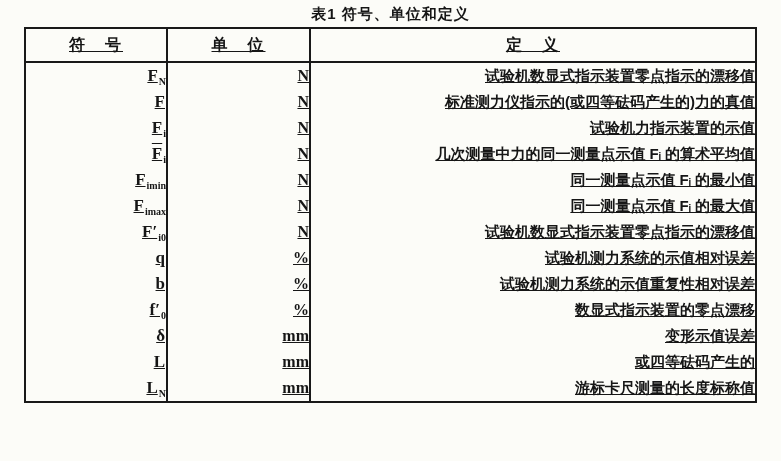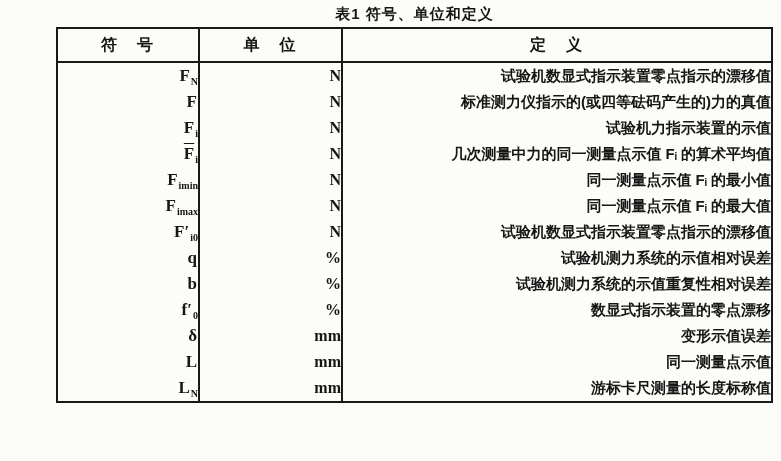--- a/index.html
+++ b/index.html
@@ -4,29 +4,28 @@
 <style>
   html,body{margin:0;padding:0;}
   .page{
     width:781px;height:461px;
     background:#fcfcf8;
     font-family:"Liberation Sans","DejaVu Sans",sans-serif;
     color:#161616;
     position:relative;
     box-sizing:border-box;
     overflow:hidden;
-    padding-left:48px;
   }
   .doc-title{
     height:27px;
     display:flex;align-items:center;justify-content:center;
     font-size:15px;font-weight:bold;letter-spacing:1px;
     padding-top:2px;box-sizing:border-box;
   }
-  .tbl-wrap{margin:0 8px;}
+  .tbl-wrap{margin:0 24px;text-decoration:underline;}
   table.symbols{
     width:100%;
     border-collapse:collapse;
     table-layout:fixed;
     border:2px solid #191919;
   }
   col.c-sym{width:142px;}
   col.c-unit{width:143px;}
   col.c-def{width:auto;}
   table.symbols th{
@@ -138,21 +137,21 @@
           <td class="def">数显式指示装置的零点漂移</td>
         </tr>
         <tr>
           <td class="sym"><span class="sym-base">δ</span><sub class="sym-sub"></sub></td>
           <td class="unit">mm</td>
           <td class="def">变形示值误差</td>
         </tr>
         <tr>
           <td class="sym"><span class="sym-base">L</span><sub class="sym-sub"></sub></td>
           <td class="unit">mm</td>
-          <td class="def">同一测量点示值</td>
+          <td class="def">或四等砝码产生的</td>
         </tr>
         <tr>
           <td class="sym"><span class="sym-base">L</span><sub class="sym-sub">N</sub></td>
           <td class="unit">mm</td>
           <td class="def">游标卡尺测量的长度标称值</td>
         </tr>
       </tbody>
     </table>
   </div>
 </div>

